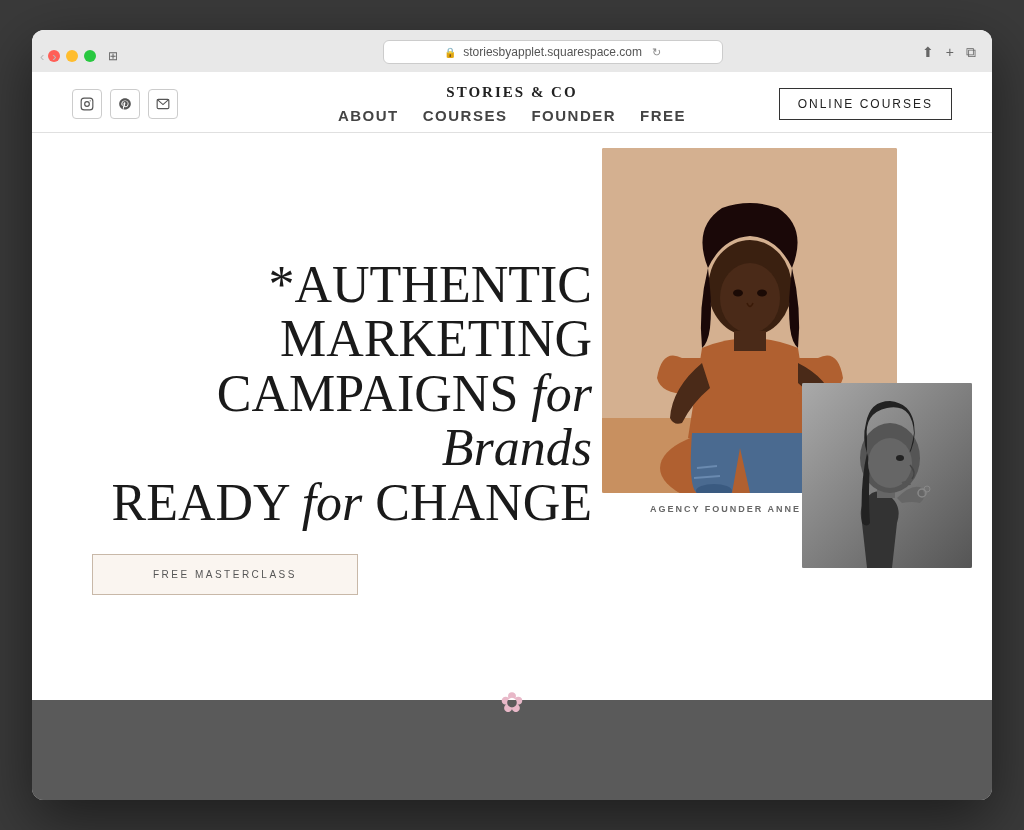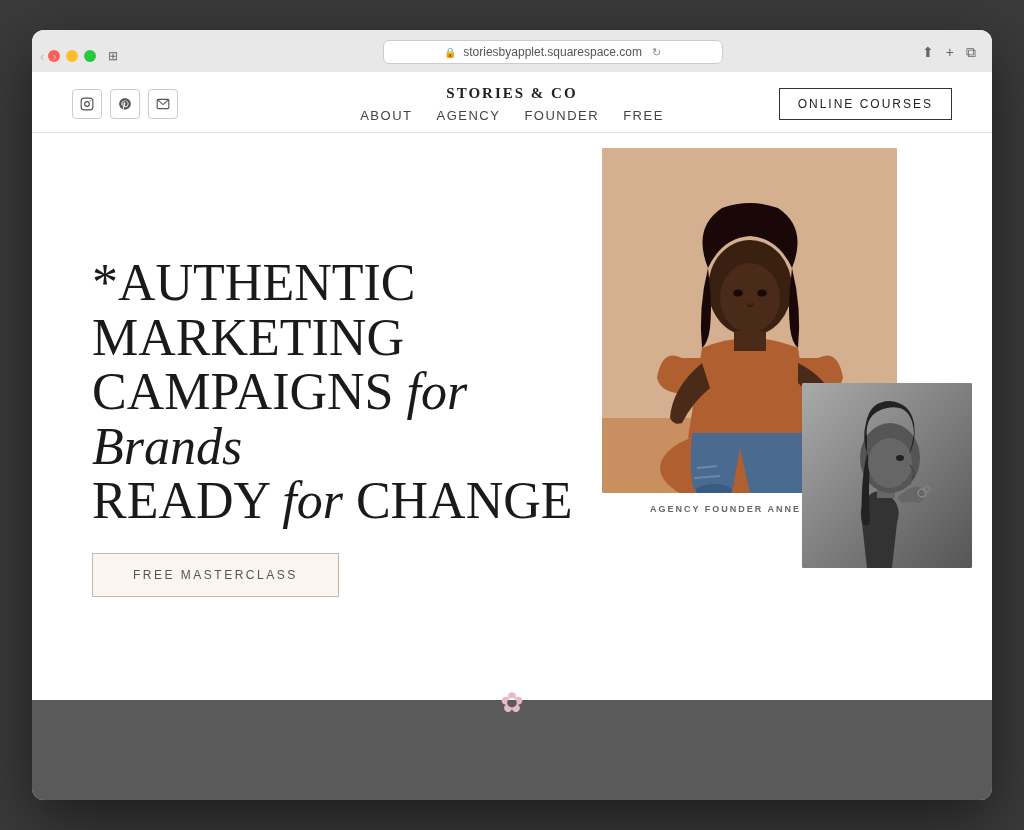--- a/index.html
+++ b/index.html
@@ -161,25 +161,25 @@
     }
 
     .site-nav {
       display: flex;
       gap: 24px;
       margin-top: 6px;
       justify-content: center;
     }
 
     .site-nav a {
-      font-size: 13px;
+      font-size: 15px;
       letter-spacing: 1.5px;
       color: #444;
       text-decoration: none;
-      font-weight: 400;
+      font-weight: 700;
     }
 
     .online-courses-btn {
       border: 1px solid #333;
       padding: 8px 18px;
       font-size: 12px;
       letter-spacing: 2px;
       color: #222;
       background: #fff;
       cursor: pointer;
@@ -205,31 +205,32 @@
     }
 
     .hero-headline {
       font-family: Georgia, 'Times New Roman', serif;
       font-size: 52px;
       line-height: 1.05;
       color: #1a1a1a;
       font-weight: 400;
       max-width: 500px;
       margin-bottom: 24px;
+      text-align: right;
     }
 
     .hero-headline .italic {
       font-style: italic;
       font-weight: 400;
     }
 
     .free-masterclass-btn {
       border: 1px solid #c8b8a8;
-      padding: 14px 40px;
-      font-size: 12px;
+      padding: 14px 60px;
+      font-size: 10px;
       letter-spacing: 2.5px;
       color: #555;
       background: #faf5f0;
       cursor: pointer;
       width: fit-content;
       font-weight: 500;
     }
 
     
     .bottom-section {
@@ -336,21 +337,21 @@
             <rect x="2" y="4" width="20" height="16" rx="2"></rect>
             <path d="M2 4l10 9 10-9"></path>
           </svg>
         </div>
       </div>
 
       <div class="site-brand">
         <div class="site-brand-name">STORIES &amp; CO</div>
         <nav class="site-nav">
           <a>ABOUT</a>
-          <a>AGENCY</a>
+          <a>COURSES</a>
           <a>FOUNDER</a>
           <a>FREE</a>
         </nav>
       </div>
 
       <button class="online-courses-btn">ONLINE COURSES</button>
     </div>
 
     <div class="hero-section">
       <div class="hero-left">

